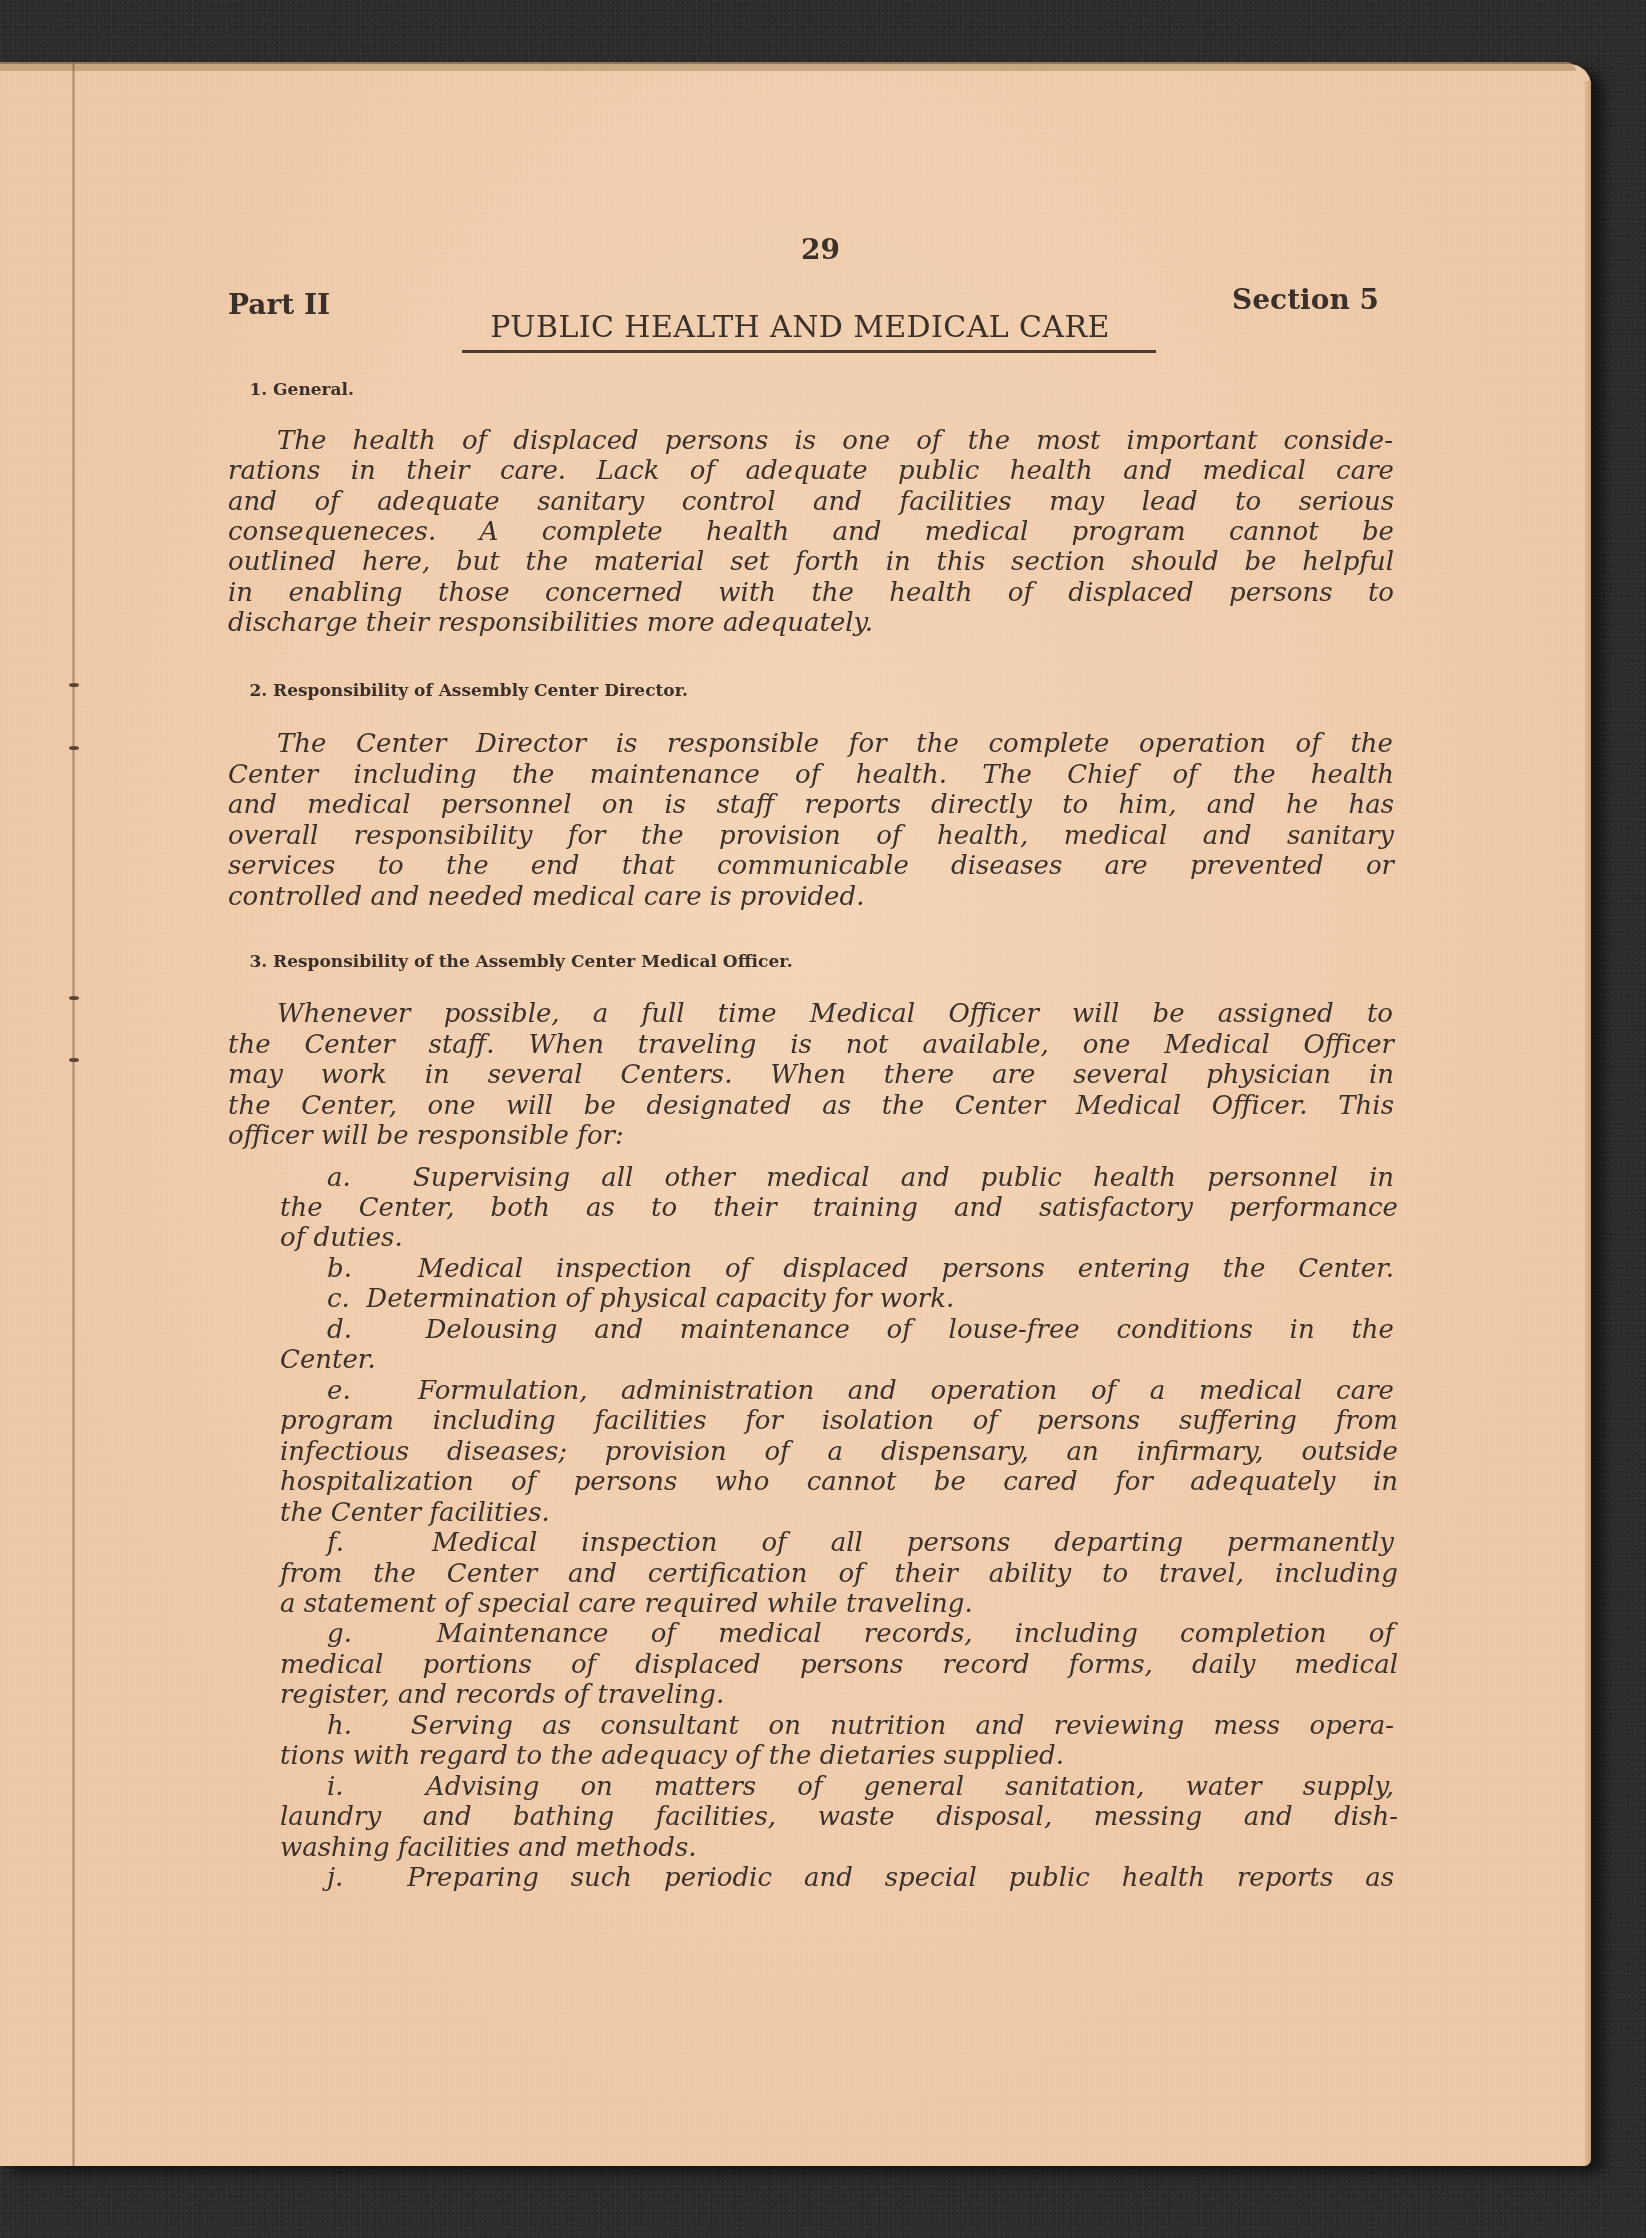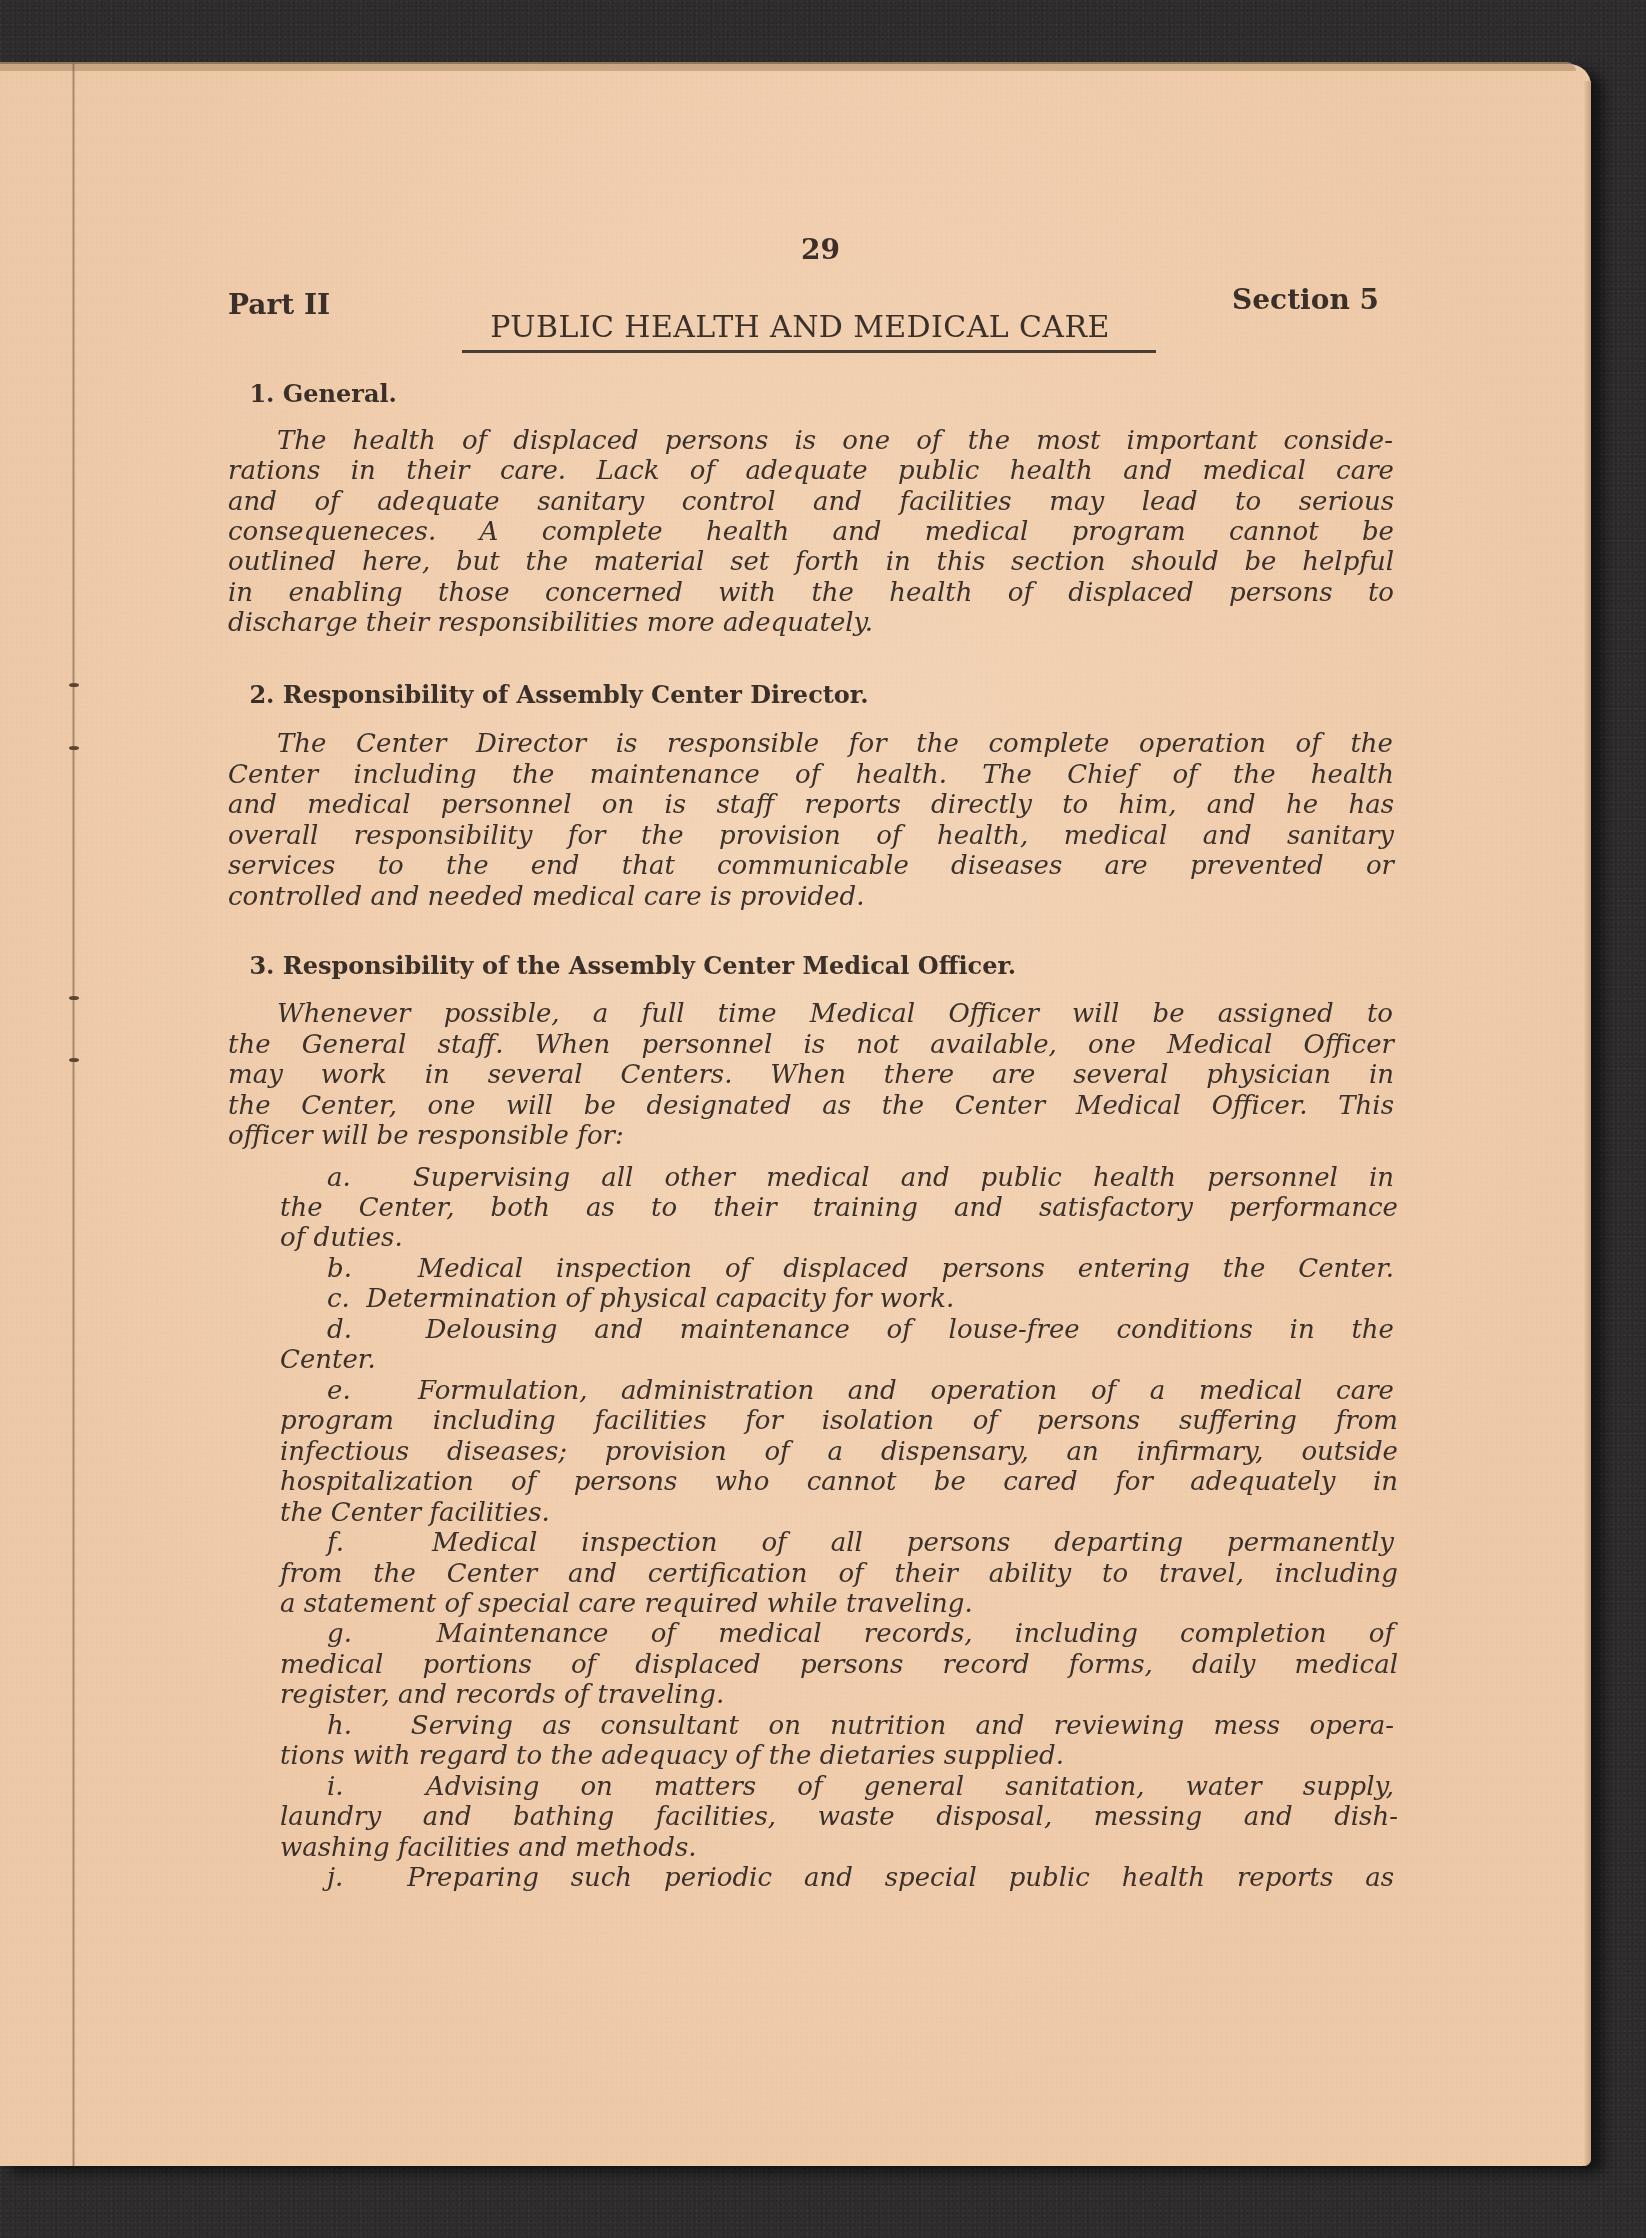--- a/index.html
+++ b/index.html
@@ -72,21 +72,21 @@
     font-family: "DejaVu Serif", serif; font-size: 30px; color: #3b302a;
     letter-spacing: 0.4px;
   }
   .title-rule {
     position: absolute; left: 234px; top: 286px; width: 694px; height: 2.5px;
     background: #4a3d35;
   }
   .heading {
     position: absolute; left: 21.4px;
     font-family: "DejaVu Serif", serif; font-weight: bold;
-    font-size: 24px; color: #3a2f29;
+    font-size: 17px; color: #3a2f29;
     white-space: nowrap;
   }
   .line {
     position: absolute;
     font-family: "DejaVu Serif", serif;
     font-size: 26px; line-height: 30.5px;
     color: #3b302a;
     white-space: nowrap;
     text-align: justify;
     text-align-last: justify;
@@ -130,21 +130,21 @@
     <div class="heading" style="top:616px">2. Responsibility of Assembly Center Director.</div>
     <div class="line indent" style="top:664px">The Center Director is responsible for the complete operation of the</div>
     <div class="line full" style="top:695px">Center including the maintenance of health. The Chief of the health</div>
     <div class="line full" style="top:725px">and medical personnel on is staff reports directly to him, and he has</div>
     <div class="line full" style="top:756px">overall responsibility for the provision of health, medical and sanitary</div>
     <div class="line full" style="top:786px">services to the end that communicable diseases are prevented or</div>
     <div class="line full last" style="top:817px">controlled and needed medical care is provided.</div>
 
     <div class="heading" style="top:887px">3. Responsibility of the Assembly Center Medical Officer.</div>
     <div class="line indent" style="top:934px">Whenever possible, a full time Medical Officer will be assigned to</div>
-    <div class="line full" style="top:965px">the General staff. When personnel is not available, one Medical Officer</div>
+    <div class="line full" style="top:965px">the Center staff. When traveling is not available, one Medical Officer</div>
     <div class="line full" style="top:995px">may work in several Centers. When there are several physician in</div>
     <div class="line full" style="top:1026px">the Center, one will be designated as the Center Medical Officer. This</div>
     <div class="line full last" style="top:1056px">officer will be responsible for:</div>
 
     <div>
       <div class="line sub-indent" style="top:1098px"><span>a.</span>&nbsp;&nbsp;<span>Supervising all other medical and public health personnel in</span></div>
       <div class="line sub" style="top:1128px">the Center, both as to their training and satisfactory performance</div>
       <div class="line sub last" style="top:1158px">of duties.</div>
     </div>
 

